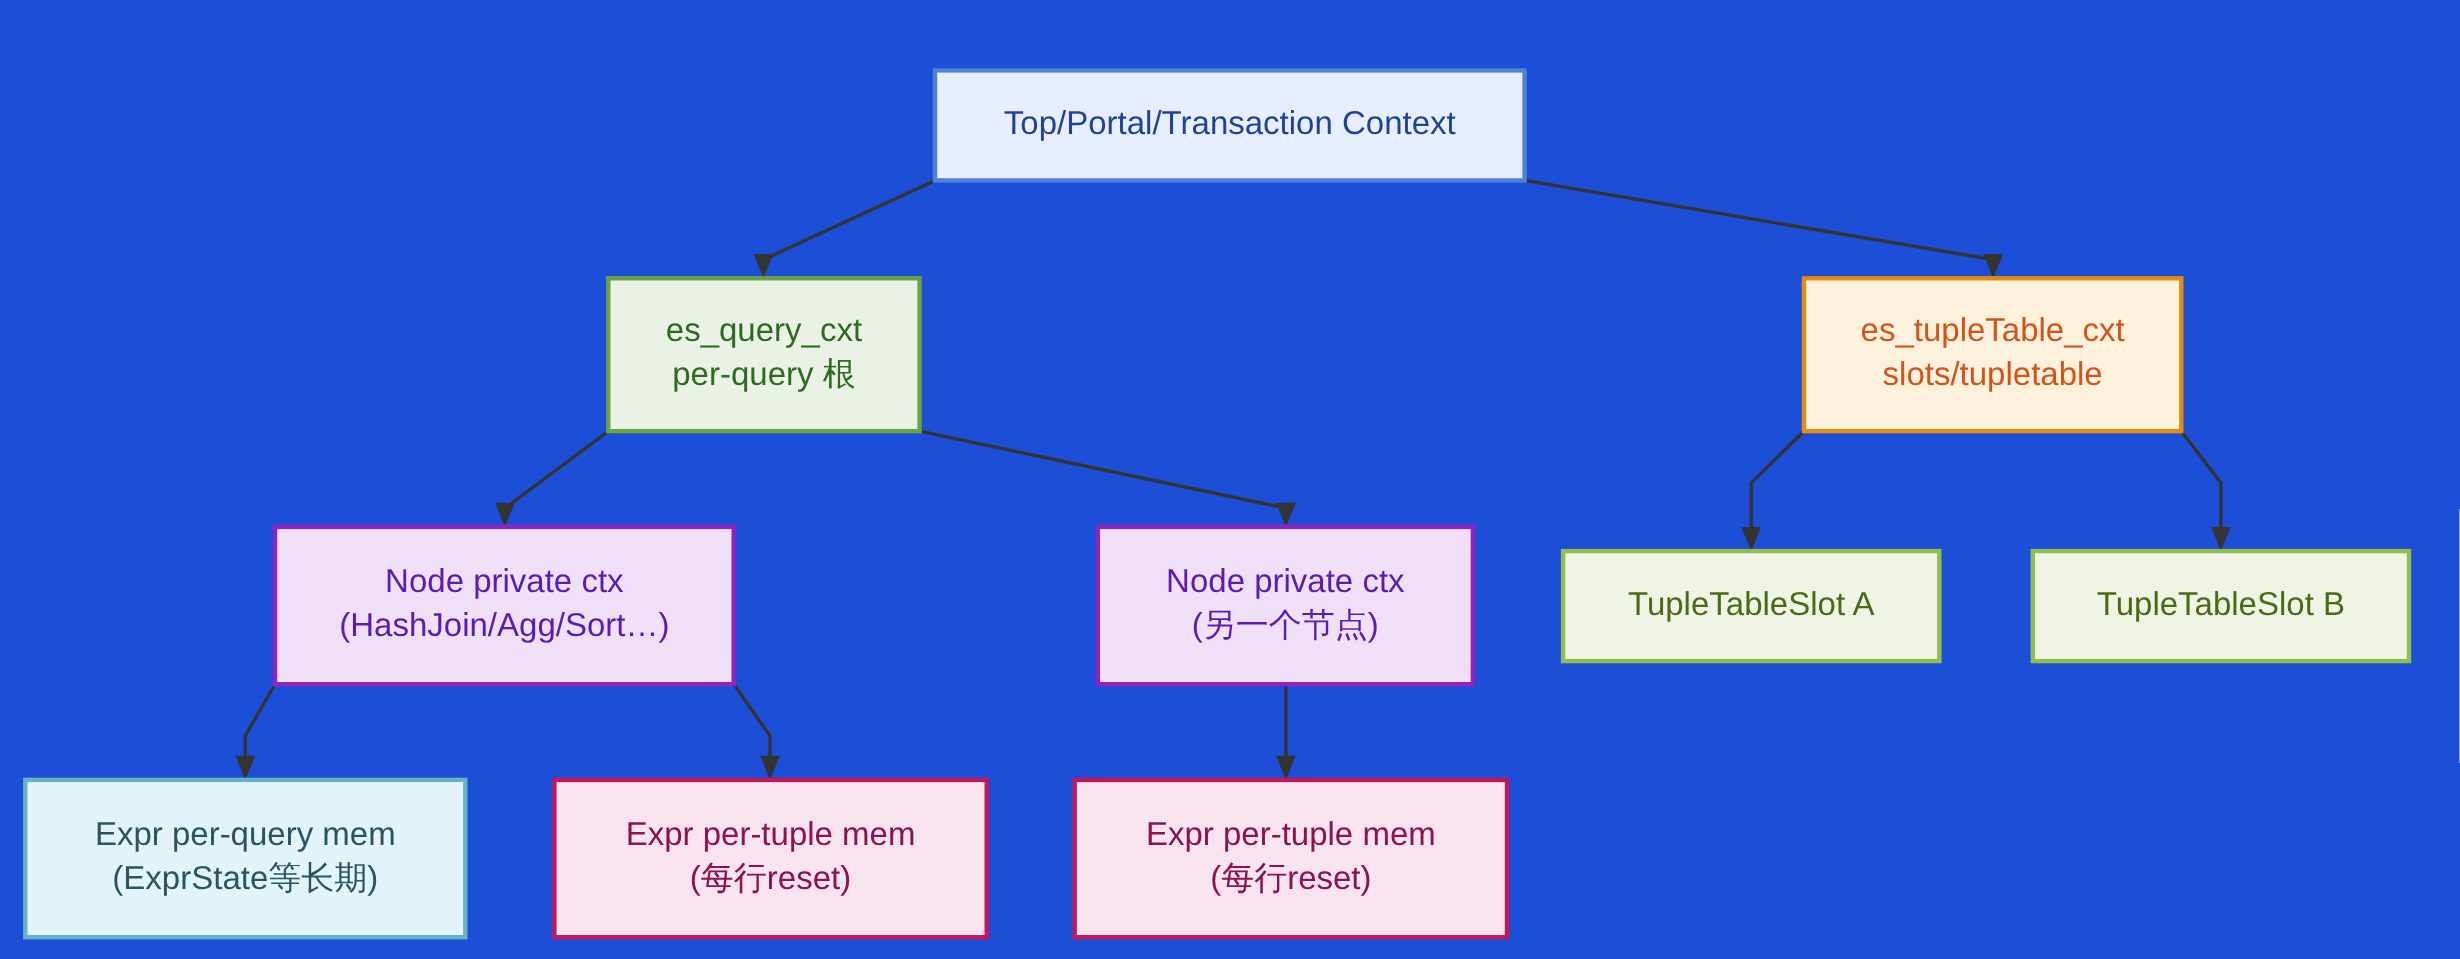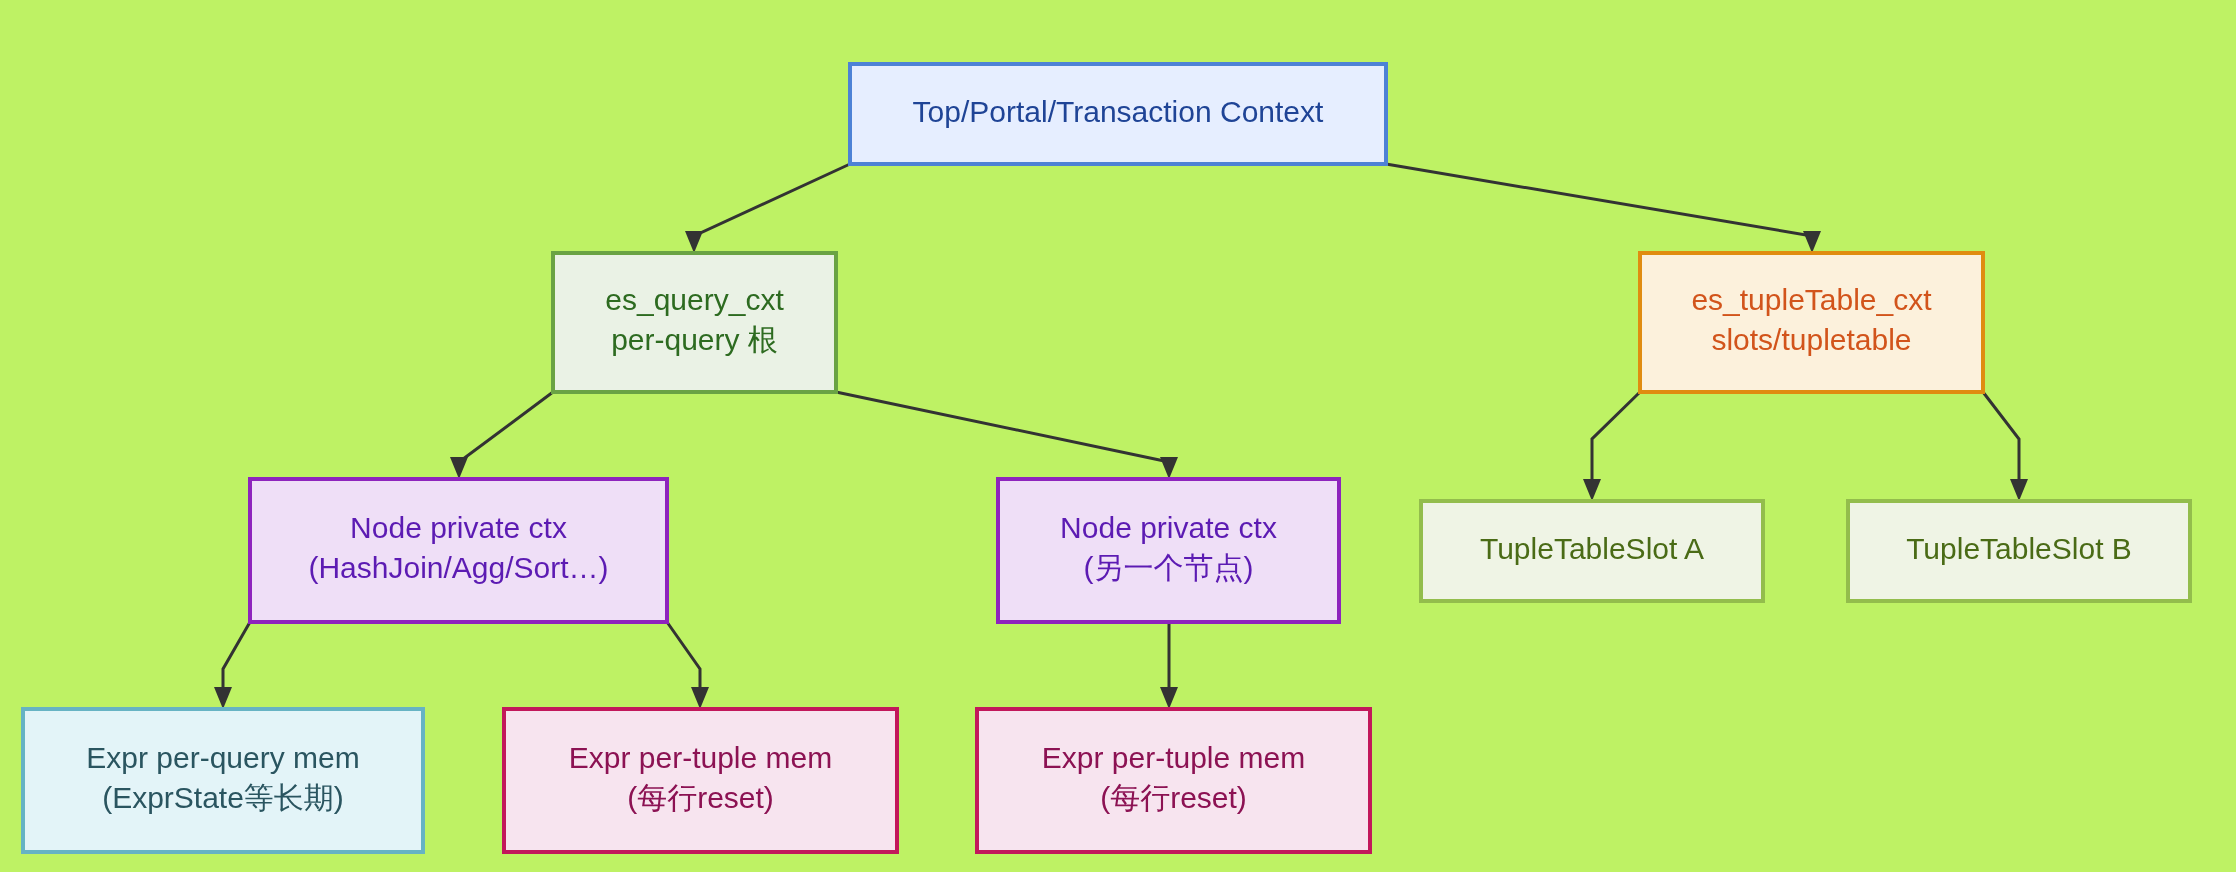--- a/index.html
+++ b/index.html
@@ -10,21 +10,21 @@
   body {
     width: 2236px;
     height: 872px;
     font-family: "Liberation Sans", sans-serif;
     overflow: hidden;
   }
   #diagram-root {
     position: relative;
     width: 2236px;
     height: 872px;
-    background: #bef264;
+    background: #1d4ed8;
   }
   svg.diagram-canvas {
     position: absolute;
     top: 0;
     left: 0;
     width: 2236px;
     height: 872px;
     display: block;
   }
   .node-rect {

